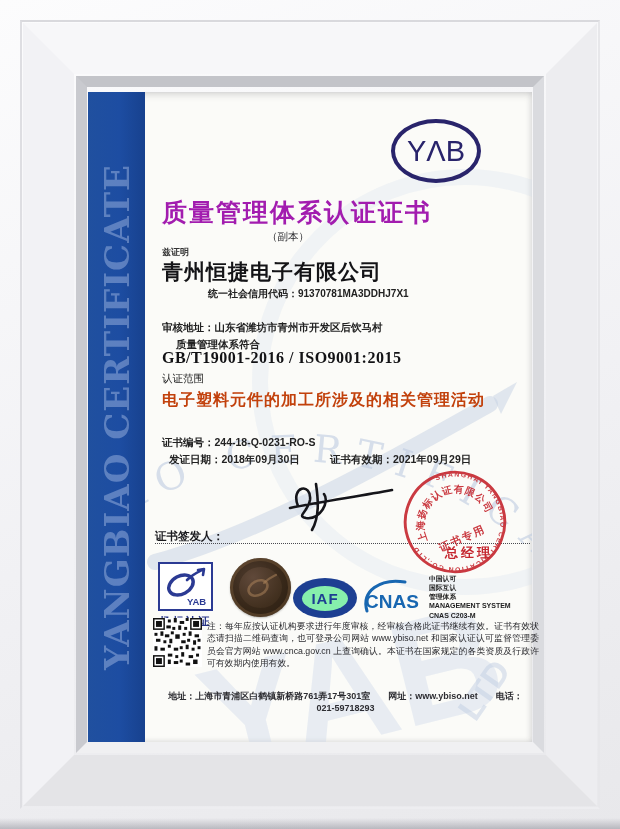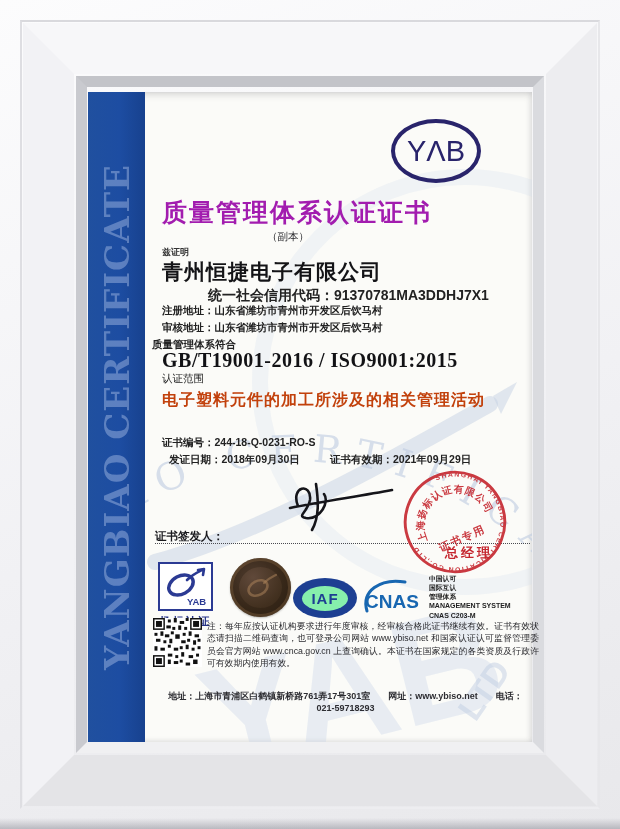--- a/index.html
+++ b/index.html
@@ -36,25 +36,25 @@
   .content > .fg { z-index:2; }
 
   .yab-oval { left:246px; top:27px; width:90px; height:64px; border:4px solid #29246b; border-radius:50%;
               display:flex; align-items:center; justify-content:center;
               color:#29246b; font-weight:normal; font-size:29px; letter-spacing:0px; }
 
   .title    { left:17px; top:104px; font-size:25px; font-weight:bold; letter-spacing:2px; color:#a21caf; }
   .subtitle { left:17px; top:138px; width:252px; text-align:center; font-size:10.5px; color:#26262a; }
   .certify  { left:17px; top:154px; font-size:9px;  font-weight:bold; color:#333; }
   .company  { left:17px; top:166px; font-size:21px; font-weight:bold; letter-spacing:1px; color:#141417; }
-  .credit   { left:17px; top:195px; font-size:14px; font-weight:bold; color:#222;padding-left:46px; }
+  .credit   { left:17px; top:195px; font-size:10px; font-weight:bold; color:#222;padding-left:46px; }
   .reg      { left:17px; top:212px; font-size:10.5px; font-weight:bold; color:#222; }
   .audit    { left:17px; top:229px; font-size:10.5px; font-weight:bold; color:#222; }
-  .conform  { left:7px; top:246px; font-size:10.5px; font-weight:bold; color:#222; }
-  .standard { left:17px; top:257px; font-family:"Liberation Serif", serif; font-size:20px; font-weight:bold; color:#121215; letter-spacing:.5px;text-align:center; }
+  .conform  { left:31px; top:246px; font-size:10.5px; font-weight:bold; color:#222; }
+  .standard { left:17px; top:257px; font-family:"Liberation Serif", serif; font-size:16px; font-weight:bold; color:#121215; letter-spacing:.5px;text-align:center; }
   .scope-label { left:17px; top:280px; font-size:10.5px; font-weight:normal; color:#222; }
   .scope    { left:17px; top:298px; font-size:16px; font-weight:bold; letter-spacing:1px; color:#c2410c; }
   .cert-no  { left:17px; top:344px; font-size:10.5px; font-weight:bold; color:#222; }
   .issue    { left:17px; top:361px; font-size:10.5px; font-weight:bold; color:#222;margin-left:7px; }
   .valid    { left:185px; top:361px; font-size:10.5px; font-weight:bold; color:#222; }
 
   .sig      { left:115px; top:380px; z-index:3; }
 
   .issuer-label { left:10px; top:437px; font-size:11.5px; font-weight:bold; color:#1a1a1e; z-index:2; }
   .dotline  { left:10px; right:2px; top:451px; height:0; border-bottom:1.6px dotted #4a4a50; z-index:1; }
@@ -116,21 +116,20 @@
 
       <div class="yab-oval fg">
         <span>YΛB</span>
       </div>
 
       <div class="title fg">质量管理体系认证证书</div>
       <div class="subtitle fg">（副本）</div>
       <div class="certify fg">兹证明</div>
       <div class="company fg">青州恒捷电子有限公司</div>
       <div class="credit fg">统一社会信用代码：91370781MA3DDHJ7X1</div>
-      <div class="reg fg">注册地址：山东省潍坊市青州市开发区后饮马村</div>
       <div class="audit fg">审核地址：山东省潍坊市青州市开发区后饮马村</div>
       <div class="conform fg">质量管理体系符合</div>
       <div class="standard fg">GB/T19001-2016 / ISO9001:2015</div>
       <div class="scope-label fg">认证范围</div>
       <div class="scope fg">电子塑料元件的加工所涉及的相关管理活动</div>
       <div class="cert-no fg">证书编号：244-18-Q-0231-RO-S</div>
       <div class="issue fg">发证日期：2018年09月30日</div>
       <div class="valid fg">证书有效期：2021年09月29日</div>
 
       <svg class="sig" width="140" height="66" viewBox="0 0 140 66">

